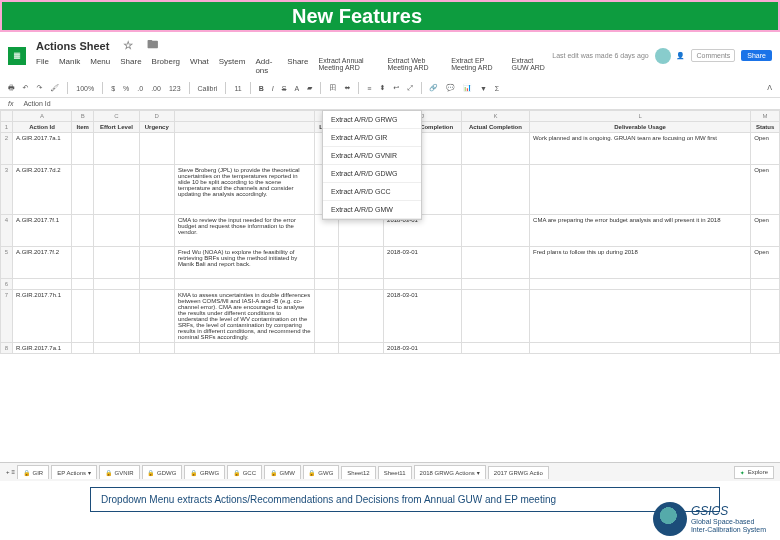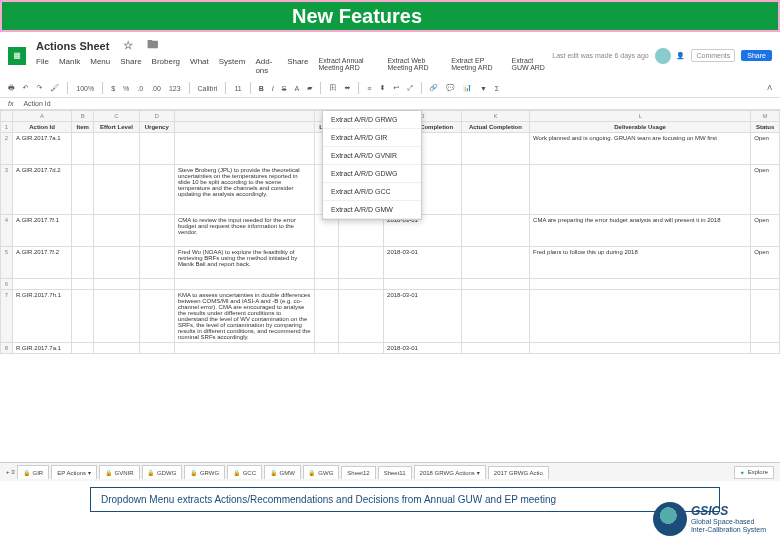--- a/index.html
+++ b/index.html
@@ -40,21 +40,21 @@
   .tab { padding: 3px 5px; background: #fff; border: 1px solid #ccc; border-bottom: none; display: flex; align-items: center; gap: 2px; cursor: pointer; }
   .lock { font-size: 6px; }
   .explore { margin-left: auto; background: #fff; border: 1px solid #ccc; padding: 2px 5px; display: flex; align-items: center; gap: 3px; }
   .explore-icon { color: #0d9c3f; }
   
   .caption-box { margin: 6px 60px 0 90px; border: 1px solid #1c4d7a; padding: 6px 10px; font-size: 10px; color: #1c4d7a; background: #fff; }
   
   .logo { position: absolute; right: 14px; bottom: 4px; font-size: 7px; color: #1c4d7a; display: flex; align-items: center; gap: 4px; }
   .logo-badge { width: 34px; height: 34px; border-radius: 50%; background: radial-gradient(circle at 45% 40%, #5aa 0 30%, #1c4d7a 31% 100%); position: relative; }
   .logo-text { line-height: 1.1; }
-  .logo-text .big { font-size: 12px; font-weight: bold; font-style: italic; }
+  .logo-text .big { font-size: 12px; font-weight: normal; font-style: italic; }
 </style>
 </head>
 <body>
 
 <div class="title-bar">
   <span class="title-text">New Features</span>
 </div>
 
 <div class="doc-header">
   <div class="doc-icon">▦</div>

